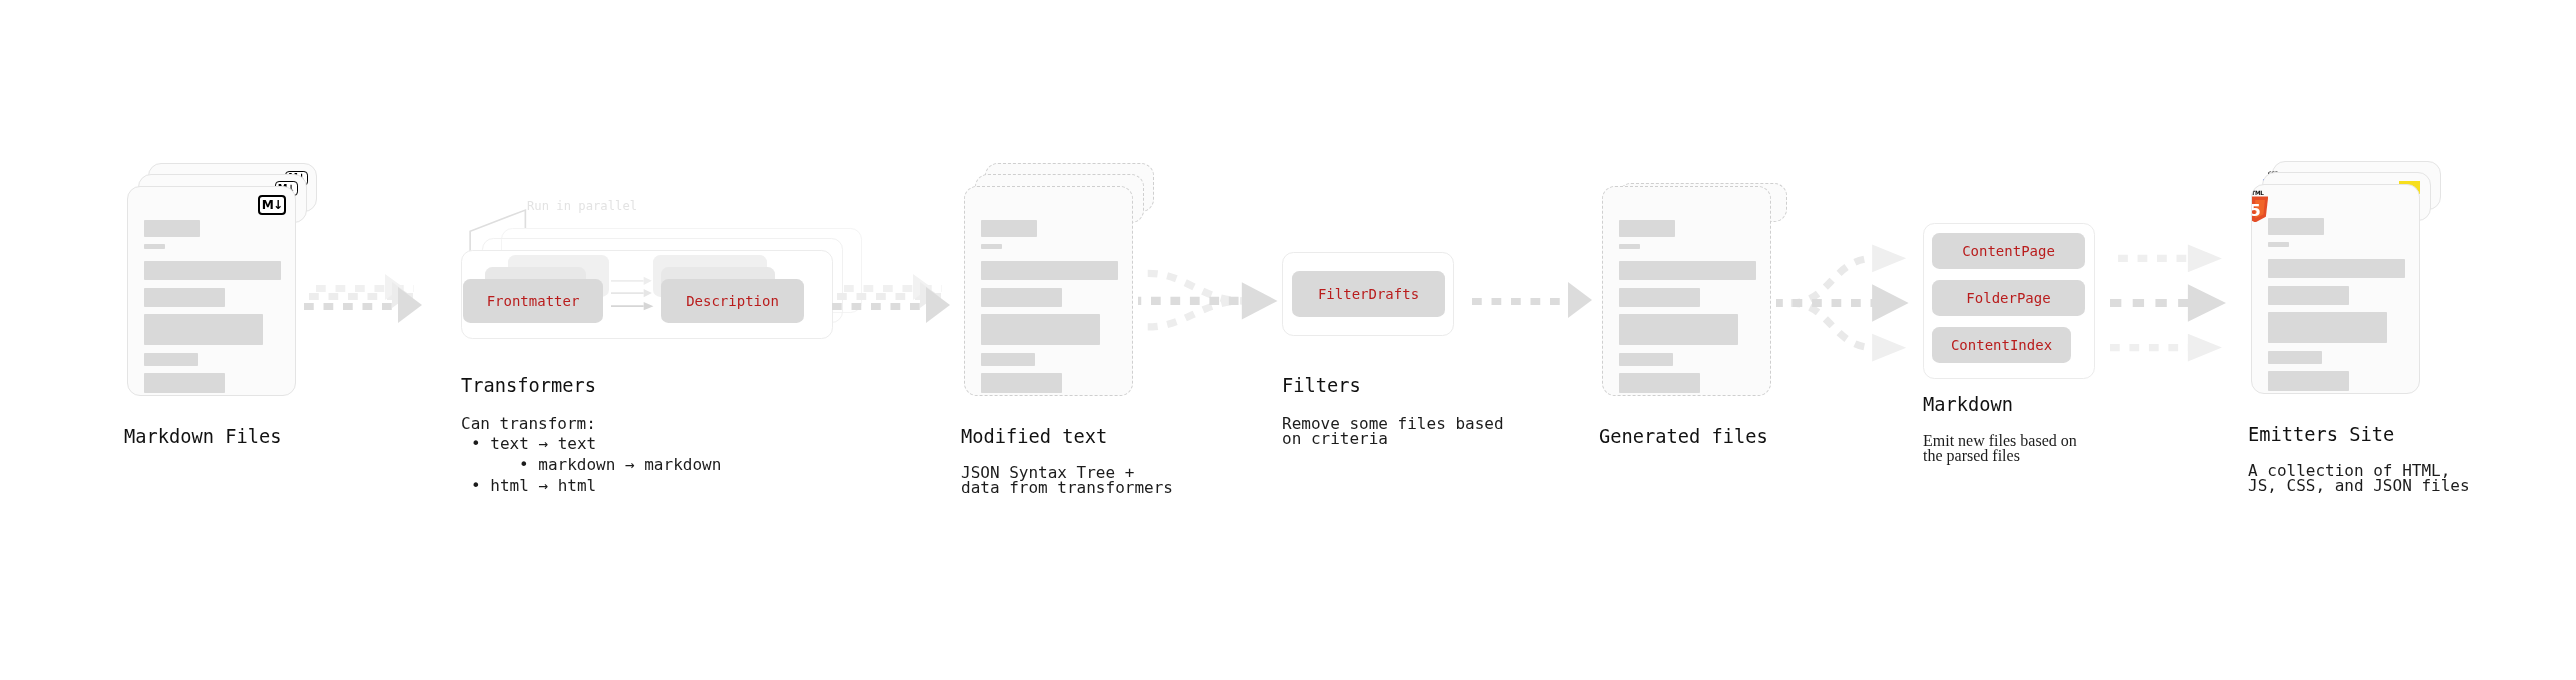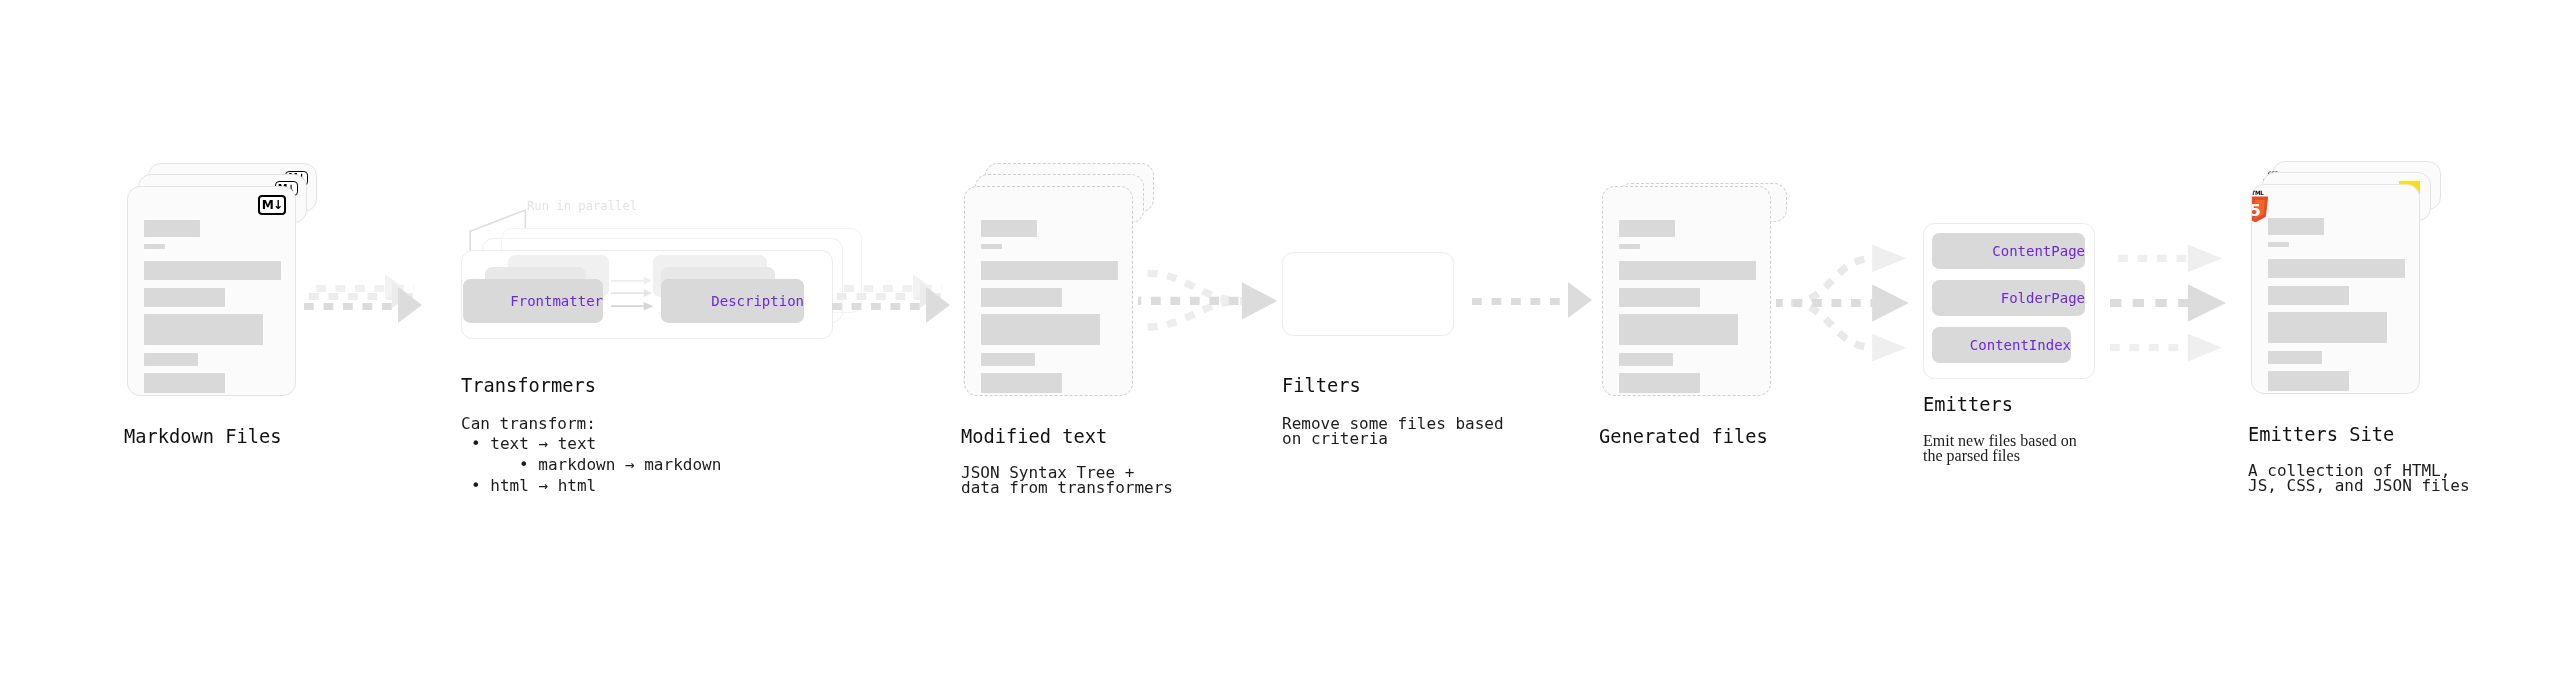--- a/index.html
+++ b/index.html
@@ -88,22 +88,22 @@
     background:#ffffff;
     border:1.6px solid #ebebeb;
     border-radius:11.4px;
   }
   .groupbox.ghost { background:transparent; border-color:#f2f2f2; }
 
   .chip {
     position:absolute;
     background:#d9d9d9;
     border-radius:7.3px;
-    display:flex; align-items:center; justify-content:flex-end;
-    font-size:14px; color:#6d28d9;
+    display:flex; align-items:center; justify-content:center;
+    font-size:14px; color:#b91c1c;
     white-space:nowrap;
   }
   .chip.ghost1 { background:#e8e8e8; }
   .chip.ghost2 { background:#f0f0f0; }
   .dashline {
     position:absolute; height:7.3px;
     background-image: linear-gradient(to right,#dcdcdc 0 9.8px, transparent 9.8px 19.5px);
     background-size: 19.5px 7.3px;
   }
   .tri {
@@ -246,20 +246,23 @@
 data from transformers</div>
 
   <svg class="abs" style="left:1138px; top:260px;" width="146" height="98" viewBox="0 0 180 120">
     <path d="M 12 82 C 60 82, 78 50, 130 50" fill="none" stroke="#ededed" stroke-width="9" stroke-dasharray="12 12" stroke-linecap="butt"></path>
     <path d="M 12 16 C 60 16, 78 50, 130 50" fill="none" stroke="#ededed" stroke-width="9" stroke-dasharray="12 12" stroke-linecap="butt"></path>
     <line x1="-8" y1="50" x2="132" y2="50" stroke="#dcdcdc" stroke-width="10" stroke-dasharray="12 12"></line>
     <polygon points="128,27 172,50 128,73" fill="#dcdcdc"></polygon>
   </svg>
 
   <div class="groupbox" style="left:1282px; top:252px; width:172px; height:84px;"></div>
+  <div class="chip" style="left:1292px; top:271px; width:153px; height:46px;">
+    <span>FilterDrafts</span>
+  </div>
   <div class="title" style="left:1282px; top:375px;">Filters</div>
   <div class="sub" style="left:1282px; top:416px;">Remove some files based
 on criteria</div>
 
   <div class="abs" style="left:1472px; top:283px; width:130px; height:49px;">
     <div class="dashline" style="left:0px; top:14.6px; width:114px;"></div>
     <div class="tri" style="left:96px; top:-0.8px;"></div>
   </div>
 
   <div class="stack" style="left:1602px; top:163px;">
@@ -291,21 +294,21 @@
   <div class="groupbox" style="left:1923px; top:223px; width:172px; height:156px;"></div>
   <div class="chip" style="left:1932px; top:233px; width:153px; height:36px;">
     <span>ContentPage</span>
   </div>
   <div class="chip" style="left:1932px; top:280px; width:153px; height:36px;">
     <span>FolderPage</span>
   </div>
   <div class="chip" style="left:1932px; top:327px; width:139px; height:36px;">
     <span>ContentIndex</span>
   </div>
-  <div class="title" style="left:1923px; top:394px;">Emitters</div>
+  <div class="title" style="left:1923px; top:394px;">Markdown</div>
   <div class="sub" style="left:1923px; top:433px;font-family:Liberation Serif, serif;">Emit new files based on
 the parsed files</div>
 
   <svg class="abs" style="left:2110px; top:234px;" width="146" height="138" viewBox="0 0 180 170">
     <line x1="10" y1="30" x2="100" y2="30" stroke="#efefef" stroke-width="9" stroke-dasharray="12 12"></line>
     <polygon points="96,13 138,30 96,47" fill="#efefef"></polygon>
     <line x1="0" y1="85" x2="100" y2="85" stroke="#dcdcdc" stroke-width="10" stroke-dasharray="14 14"></line>
     <polygon points="96,62 143,85 96,108" fill="#dcdcdc"></polygon>
     <line x1="0" y1="140" x2="100" y2="140" stroke="#efefef" stroke-width="9" stroke-dasharray="12 12"></line>
     <polygon points="96,123 138,140 96,157" fill="#efefef"></polygon>

